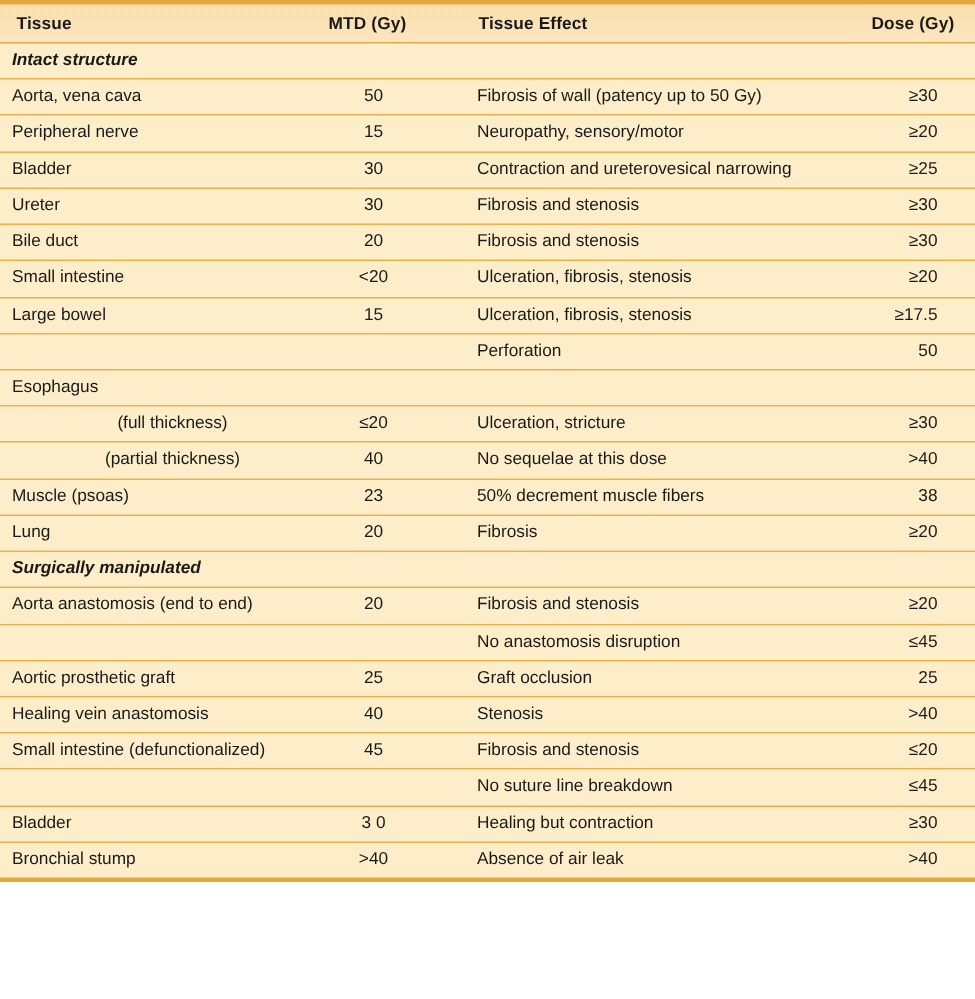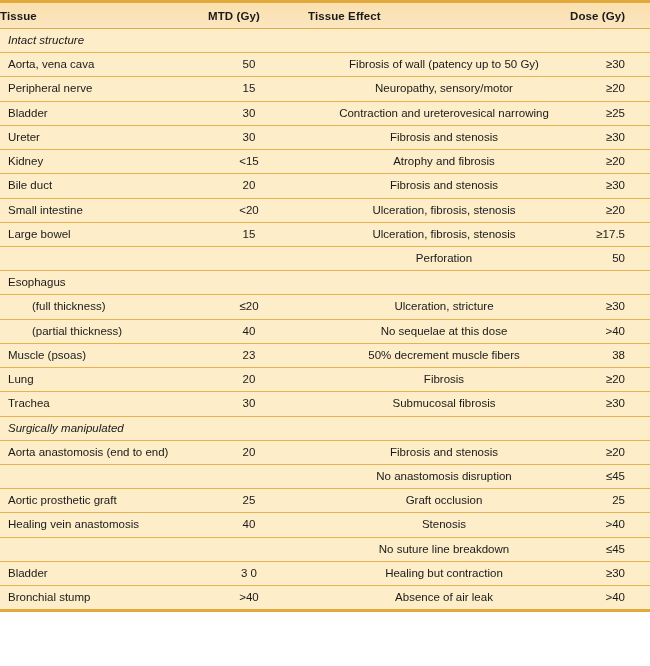--- a/index.html
+++ b/index.html
@@ -30,21 +30,21 @@
   
   col.c-tissue  { width: 208px; }
   col.c-mtd     { width: 100px; }
   col.c-effect  { width: 262px; }
   col.c-dose    { width: 80px;  }
 
   thead tr.header-row th {
     background: linear-gradient(to bottom, #fbdfae 0%, #fae2b6 45%, #fbe6c0 100%);
     font-weight: bold;
     font-size: 11.5px;
-    padding: 7px 0 6px 0;
+    padding: 7px 0 6px 11px;
     border-top: 3px solid #e3a83a;
     border-bottom: 1px solid #e0a94a;
     text-align: left;
     color: #1a1a1a;
     letter-spacing: 0.1px;
   }
   th.h-tissue { padding-left: 8px; }
   th.h-mtd    { text-align: center; padding-right: 18px; }
   th.h-effect { padding-left: 10px; }
   th.h-dose   { text-align: right; padding-right: 13px; margin-left: 38px; }
@@ -53,29 +53,29 @@
     font-size: 11.5px;
     padding: 5px 0 5px 0;
     border-bottom: 1px solid #e8b251;
     background: #fdeec9;
     vertical-align: middle;
     line-height: 1.15;
     white-space: nowrap;
   }
   td.t-tissue { padding-left: 8px; text-align: left; }
   td.t-mtd    { text-align: center; padding-right: 18px; }
-  td.t-effect { padding-left: 10px; text-align: center; }
+  td.t-effect { padding-left: 10px; text-align: left; }
   td.t-dose   { text-align: right; padding-right: 25px; }
 
   
-  tr.section td.t-tissue { font-style: italic; font-weight: normal; }
+  tr.section td.t-tissue { font-style: italic; font-weight: bold; }
   tr.section-plain td.t-tissue { font-style: normal; font-weight: normal; }
 
   
-  td.indent { padding-left: 32px; }
+  td.indent { padding-left: 22px; text-align: center; }
 
   
   tbody tr.last-row td { border-bottom: 3px solid #e3a83a; }
 </style>
 </head>
 <body>
 
 <div id="table-wrap">
   <table class="iort">
     <colgroup>
@@ -117,26 +117,20 @@
           <td class="t-effect">Contraction and ureterovesical narrowing</td>
           <td class="t-dose">≥25</td>
         </tr>
         <tr>
           <td class="t-tissue">Ureter</td>
           <td class="t-mtd">30</td>
           <td class="t-effect">Fibrosis and stenosis</td>
           <td class="t-dose">≥30</td>
         </tr>
         <tr>
-          <td class="t-tissue">Kidney</td>
-          <td class="t-mtd">&lt;15</td>
-          <td class="t-effect">Atrophy and fibrosis</td>
-          <td class="t-dose">≥20</td>
-        </tr>
-        <tr>
           <td class="t-tissue">Bile duct</td>
           <td class="t-mtd">20</td>
           <td class="t-effect">Fibrosis and stenosis</td>
           <td class="t-dose">≥30</td>
         </tr>
         <tr>
           <td class="t-tissue">Small intestine</td>
           <td class="t-mtd">&lt;20</td>
           <td class="t-effect">Ulceration, fibrosis, stenosis</td>
           <td class="t-dose">≥20</td>
@@ -176,26 +170,20 @@
           <td class="t-mtd">23</td>
           <td class="t-effect">50% decrement muscle fibers</td>
           <td class="t-dose">38</td>
         </tr>
         <tr>
           <td class="t-tissue">Lung</td>
           <td class="t-mtd">20</td>
           <td class="t-effect">Fibrosis</td>
           <td class="t-dose">≥20</td>
         </tr>
-        <tr>
-          <td class="t-tissue">Trachea</td>
-          <td class="t-mtd">30</td>
-          <td class="t-effect">Submucosal fibrosis</td>
-          <td class="t-dose">≥30</td>
-        </tr>
         <tr class="section">
           <td class="t-tissue">Surgically manipulated</td>
           <td class="t-mtd"></td>
           <td class="t-effect"></td>
           <td class="t-dose"></td>
         </tr>
         <tr>
           <td class="t-tissue">Aorta anastomosis (end to end)</td>
           <td class="t-mtd">20</td>
           <td class="t-effect">Fibrosis and stenosis</td>
@@ -211,20 +199,26 @@
           <td class="t-tissue">Aortic prosthetic graft</td>
           <td class="t-mtd">25</td>
           <td class="t-effect">Graft occlusion</td>
           <td class="t-dose">25</td>
         </tr>
         <tr>
           <td class="t-tissue">Healing vein anastomosis</td>
           <td class="t-mtd">40</td>
           <td class="t-effect">Stenosis</td>
           <td class="t-dose">&gt;40</td>
+        </tr>
+        <tr>
+          <td class="t-tissue">Small intestine (defunctionalized)</td>
+          <td class="t-mtd">45</td>
+          <td class="t-effect">Fibrosis and stenosis</td>
+          <td class="t-dose">≤20</td>
         </tr>
         <tr>
           <td class="t-tissue"></td>
           <td class="t-mtd"></td>
           <td class="t-effect">No suture line breakdown</td>
           <td class="t-dose">≤45</td>
         </tr>
         <tr>
           <td class="t-tissue">Bladder</td>
           <td class="t-mtd">3 0</td>

